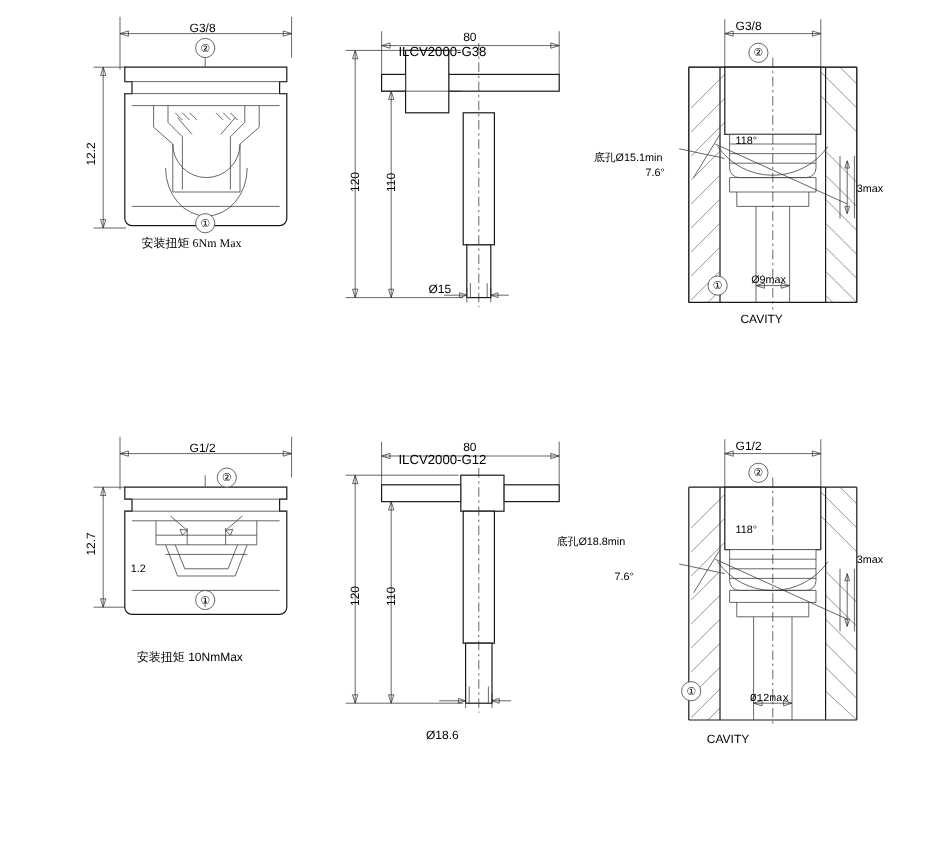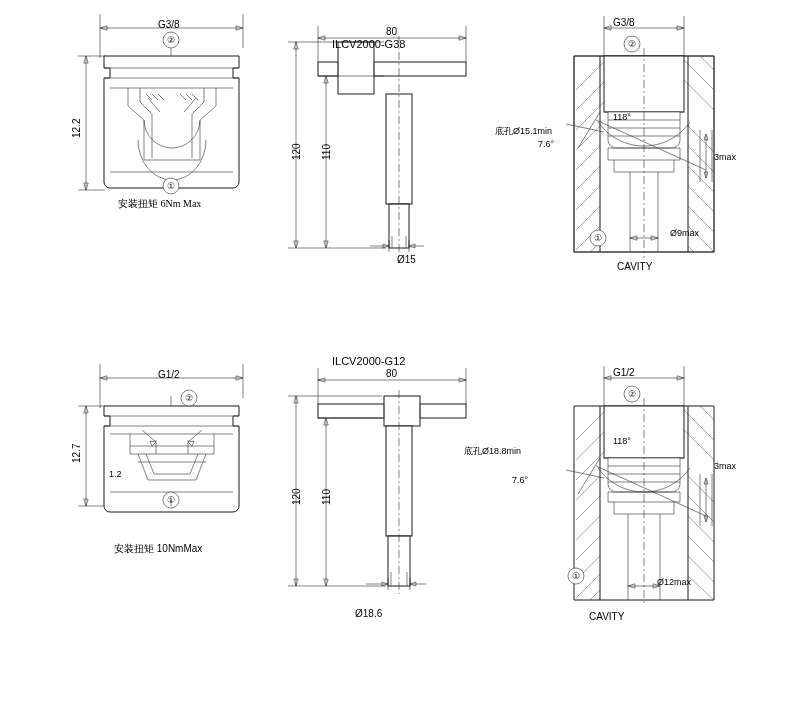--- a/index.html
+++ b/index.html
@@ -314,48 +314,48 @@
 <div class="lbl" style="left:158px;top:20px;">G3/8</div>
 <div class="lbl vert" style="left:72px;top:138px;">12.2</div>
 <div class="lbl sm" style="left:167px;top:36px;">②</div>
 <div class="lbl sm" style="left:167px;top:182px;">①</div>
 <div class="lbl" style="left:118px;top:199px;font-family:Liberation Serif, serif;">安装扭矩 6Nm Max</div>
 
 <div class="lbl tt" style="left:332px;top:7px;margin-top:32px;">ILCV2000-G38</div>
 <div class="lbl" style="left:386px;top:27px;">80</div>
 <div class="lbl vert" style="left:292px;top:160px;">120</div>
 <div class="lbl vert" style="left:322px;top:160px;">110</div>
-<div class="lbl" style="left:357px;top:255px;margin-left:40px;">Ø15</div>
+<div class="lbl" style="left:357px;top:237px;">Ø15</div>
 
 <div class="lbl" style="left:613px;top:18px;">G3/8</div>
 <div class="lbl sm" style="left:628px;top:40px;">②</div>
 <div class="lbl sm" style="left:594px;top:234px;">①</div>
 <div class="lbl sm" style="left:495px;top:127px;">底孔Ø15.1min</div>
 <div class="lbl sm" style="left:613px;top:113px;">118°</div>
 <div class="lbl sm" style="left:538px;top:140px;">7.6°</div>
 <div class="lbl sm" style="left:714px;top:153px;">3max</div>
-<div class="lbl sm" style="left:670px;top:229px;">Ø9max</div>
+<div class="lbl sm" style="left:626px;top:229px;">Ø9max</div>
 <div class="lbl" style="left:617px;top:262px;">CAVITY</div>
 
 <div class="lbl" style="left:158px;top:370px;">G1/2</div>
 <div class="lbl vert" style="left:72px;top:463px;">12.7</div>
 <div class="lbl sm" style="left:185px;top:394px;">②</div>
 <div class="lbl sm" style="left:167px;top:496px;">①</div>
 <div class="lbl" style="left:114px;top:544px;">安装扭矩 10NmMax</div>
 
-<div class="lbl tt" style="left:332px;top:356px;text-align:right;">ILCV2000-G12</div>
+<div class="lbl tt" style="left:332px;top:379px;text-align:right;">ILCV2000-G12</div>
 <div class="lbl" style="left:386px;top:369px;">80</div>
 <div class="lbl vert" style="left:292px;top:505px;">120</div>
 <div class="lbl vert" style="left:322px;top:505px;">110</div>
 <div class="lbl" style="left:355px;top:609px;">Ø18.6</div>
 
 <div class="lbl" style="left:613px;top:368px;">G1/2</div>
 <div class="lbl sm" style="left:628px;top:390px;">②</div>
 <div class="lbl sm" style="left:572px;top:572px;">①</div>
 <div class="lbl sm" style="left:464px;top:447px;">底孔Ø18.8min</div>
 <div class="lbl sm" style="left:613px;top:437px;">118°</div>
 <div class="lbl sm" style="left:512px;top:476px;">7.6°</div>
 <div class="lbl sm" style="left:714px;top:462px;">3max</div>
-<div class="lbl sm" style="left:657px;top:578px;">Ø12max</div>
+<div class="lbl sm" style="left:625px;top:578px;font-family:Liberation Mono, monospace;">Ø12max</div>
 <div class="lbl" style="left:589px;top:612px;">CAVITY</div>
 <div class="lbl sm" style="left:109px;top:470px;">1.2</div>
 
 </div>
 
 </body></html>

